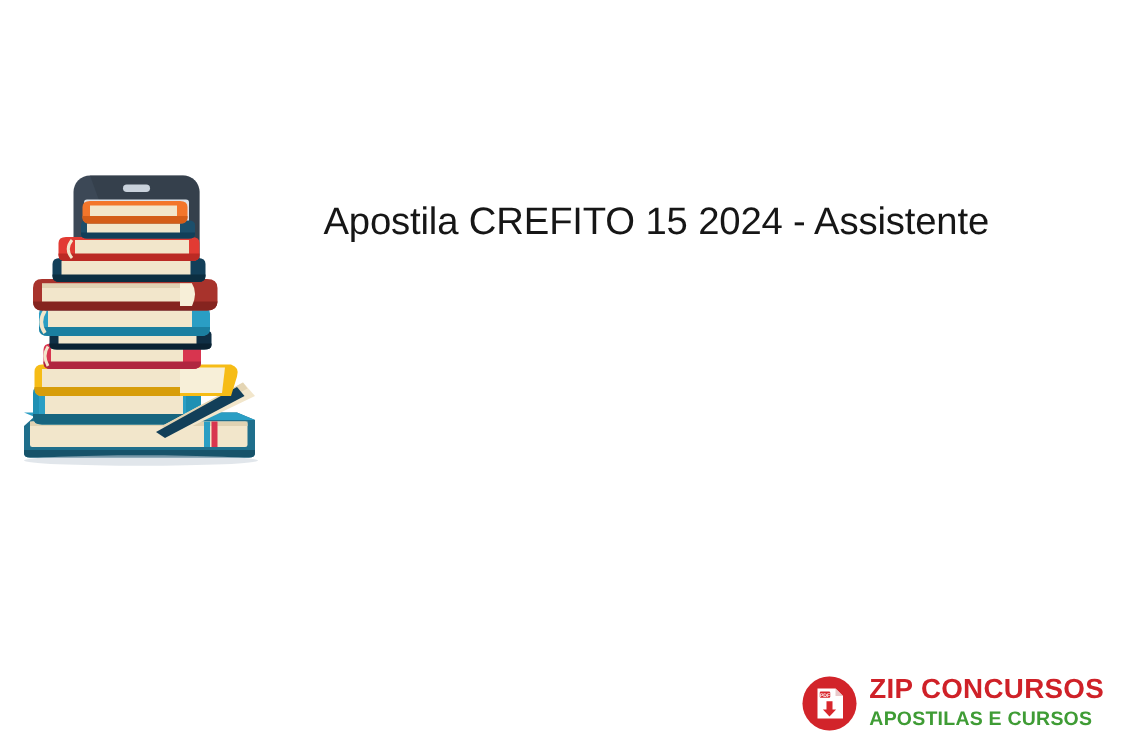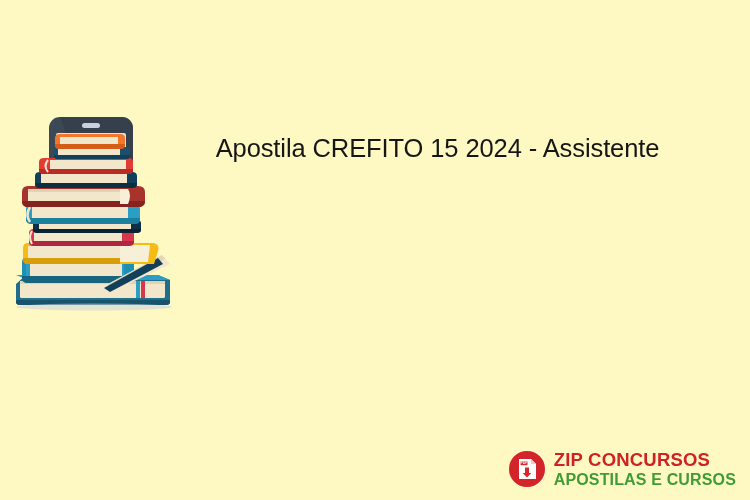--- a/index.html
+++ b/index.html
@@ -12,21 +12,21 @@
     height: 500px;
     background: #dde3ea;
     font-family: "Liberation Sans", sans-serif;
     overflow: hidden;
     position: relative;
   }
 
   .banner {
     position: absolute;
     inset: 0;
-    background: #fef9c3;
+    background: #ffffff;
   }
 
   
   .illustration {
     position: absolute;
     left: 8px;
     top: 112px;
     width: 175px;
     height: 200px;
   }
@@ -53,21 +53,21 @@
     color: #161616;
     letter-spacing: -0.1px;
   }
 
   
   .logo {
     position: absolute;
     right: 14px;
     bottom: 12px;
     display: flex;
-    align-items: flex-end;
+    align-items: flex-start;
     gap: 8px;
   }
   .logo-mark {
     width: 38px;
     height: 38px;
     flex: 0 0 38px;
   }
   .logo-mark svg { display: block; width: 100%; height: 100%; }
   .logo-words {
     display: flex;
@@ -77,21 +77,21 @@
   }
   .logo-primary {
     font-family: "Liberation Sans", sans-serif;
     font-size: 18.5px;
     font-weight: 700;
     color: #cf2128;
     letter-spacing: 0.2px;
   }
   .logo-secondary {
     font-family: "Liberation Sans", sans-serif;
-    font-size: 16px;
+    font-size: 13px;
     font-weight: 700;
     color: #3f9c35;
     letter-spacing: 0.15px;
     margin-top: 3px;
   }
 </style>
 </head>
 <body>
 
 <div class="banner">

